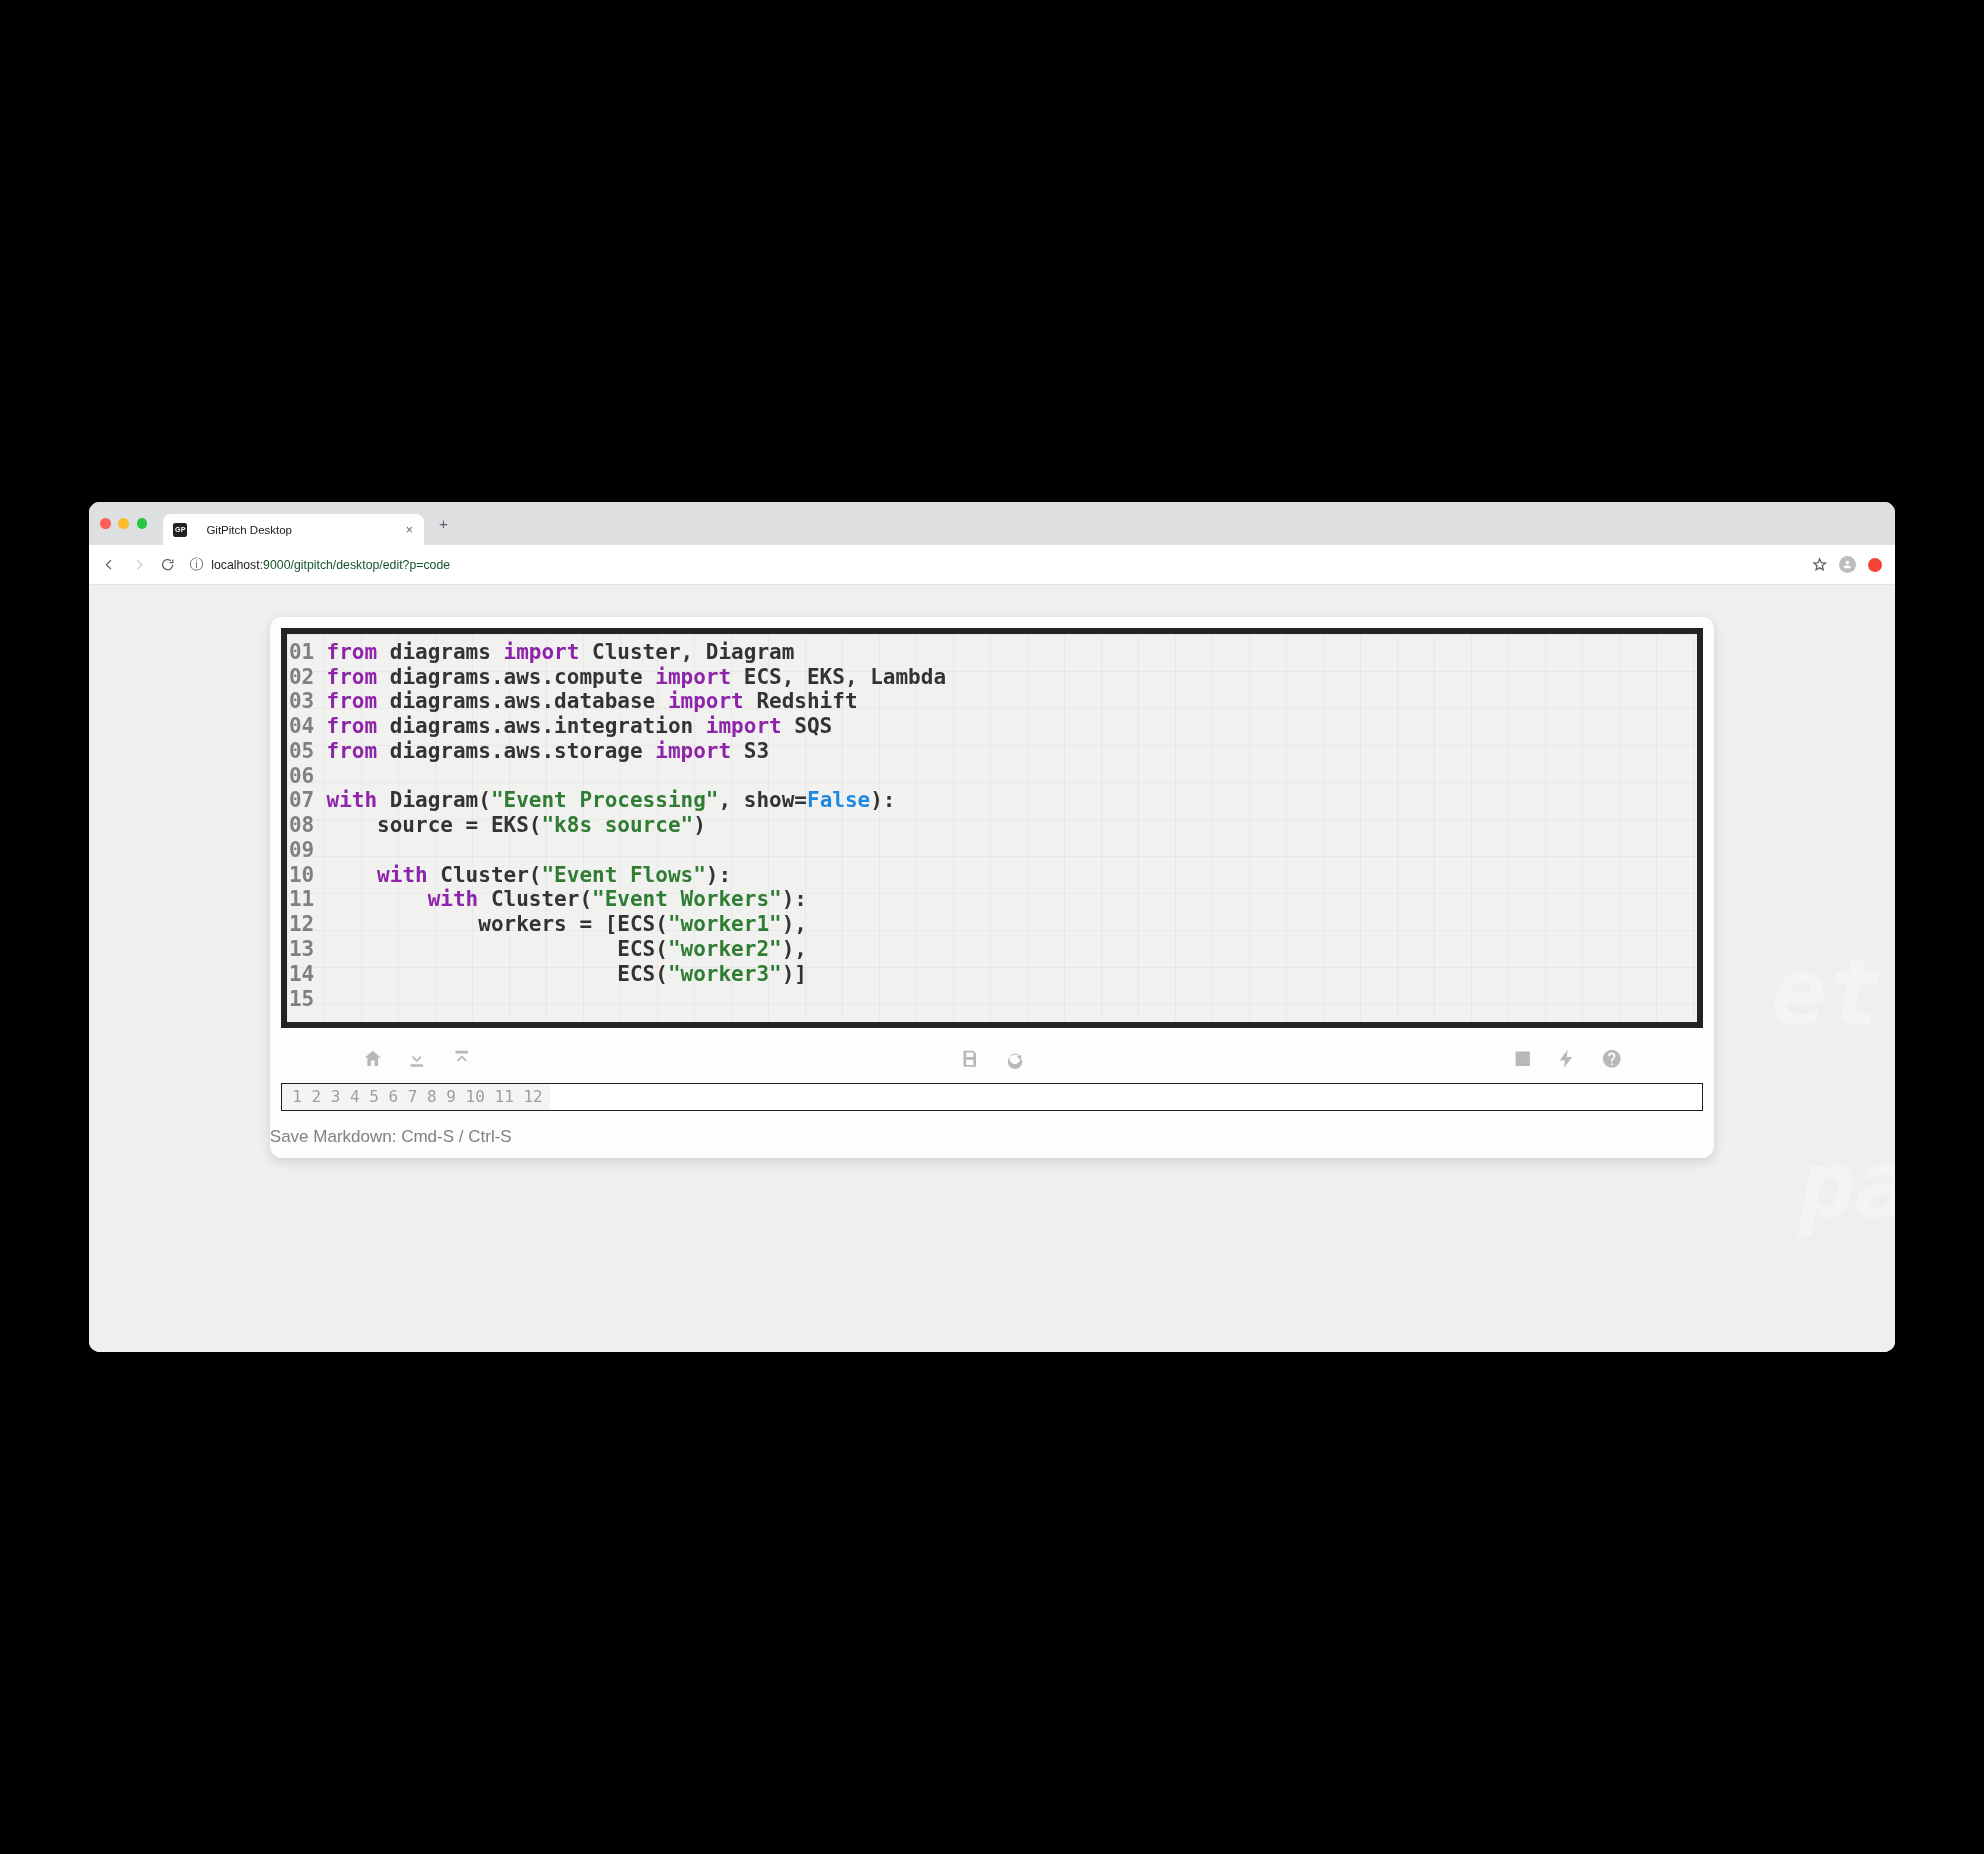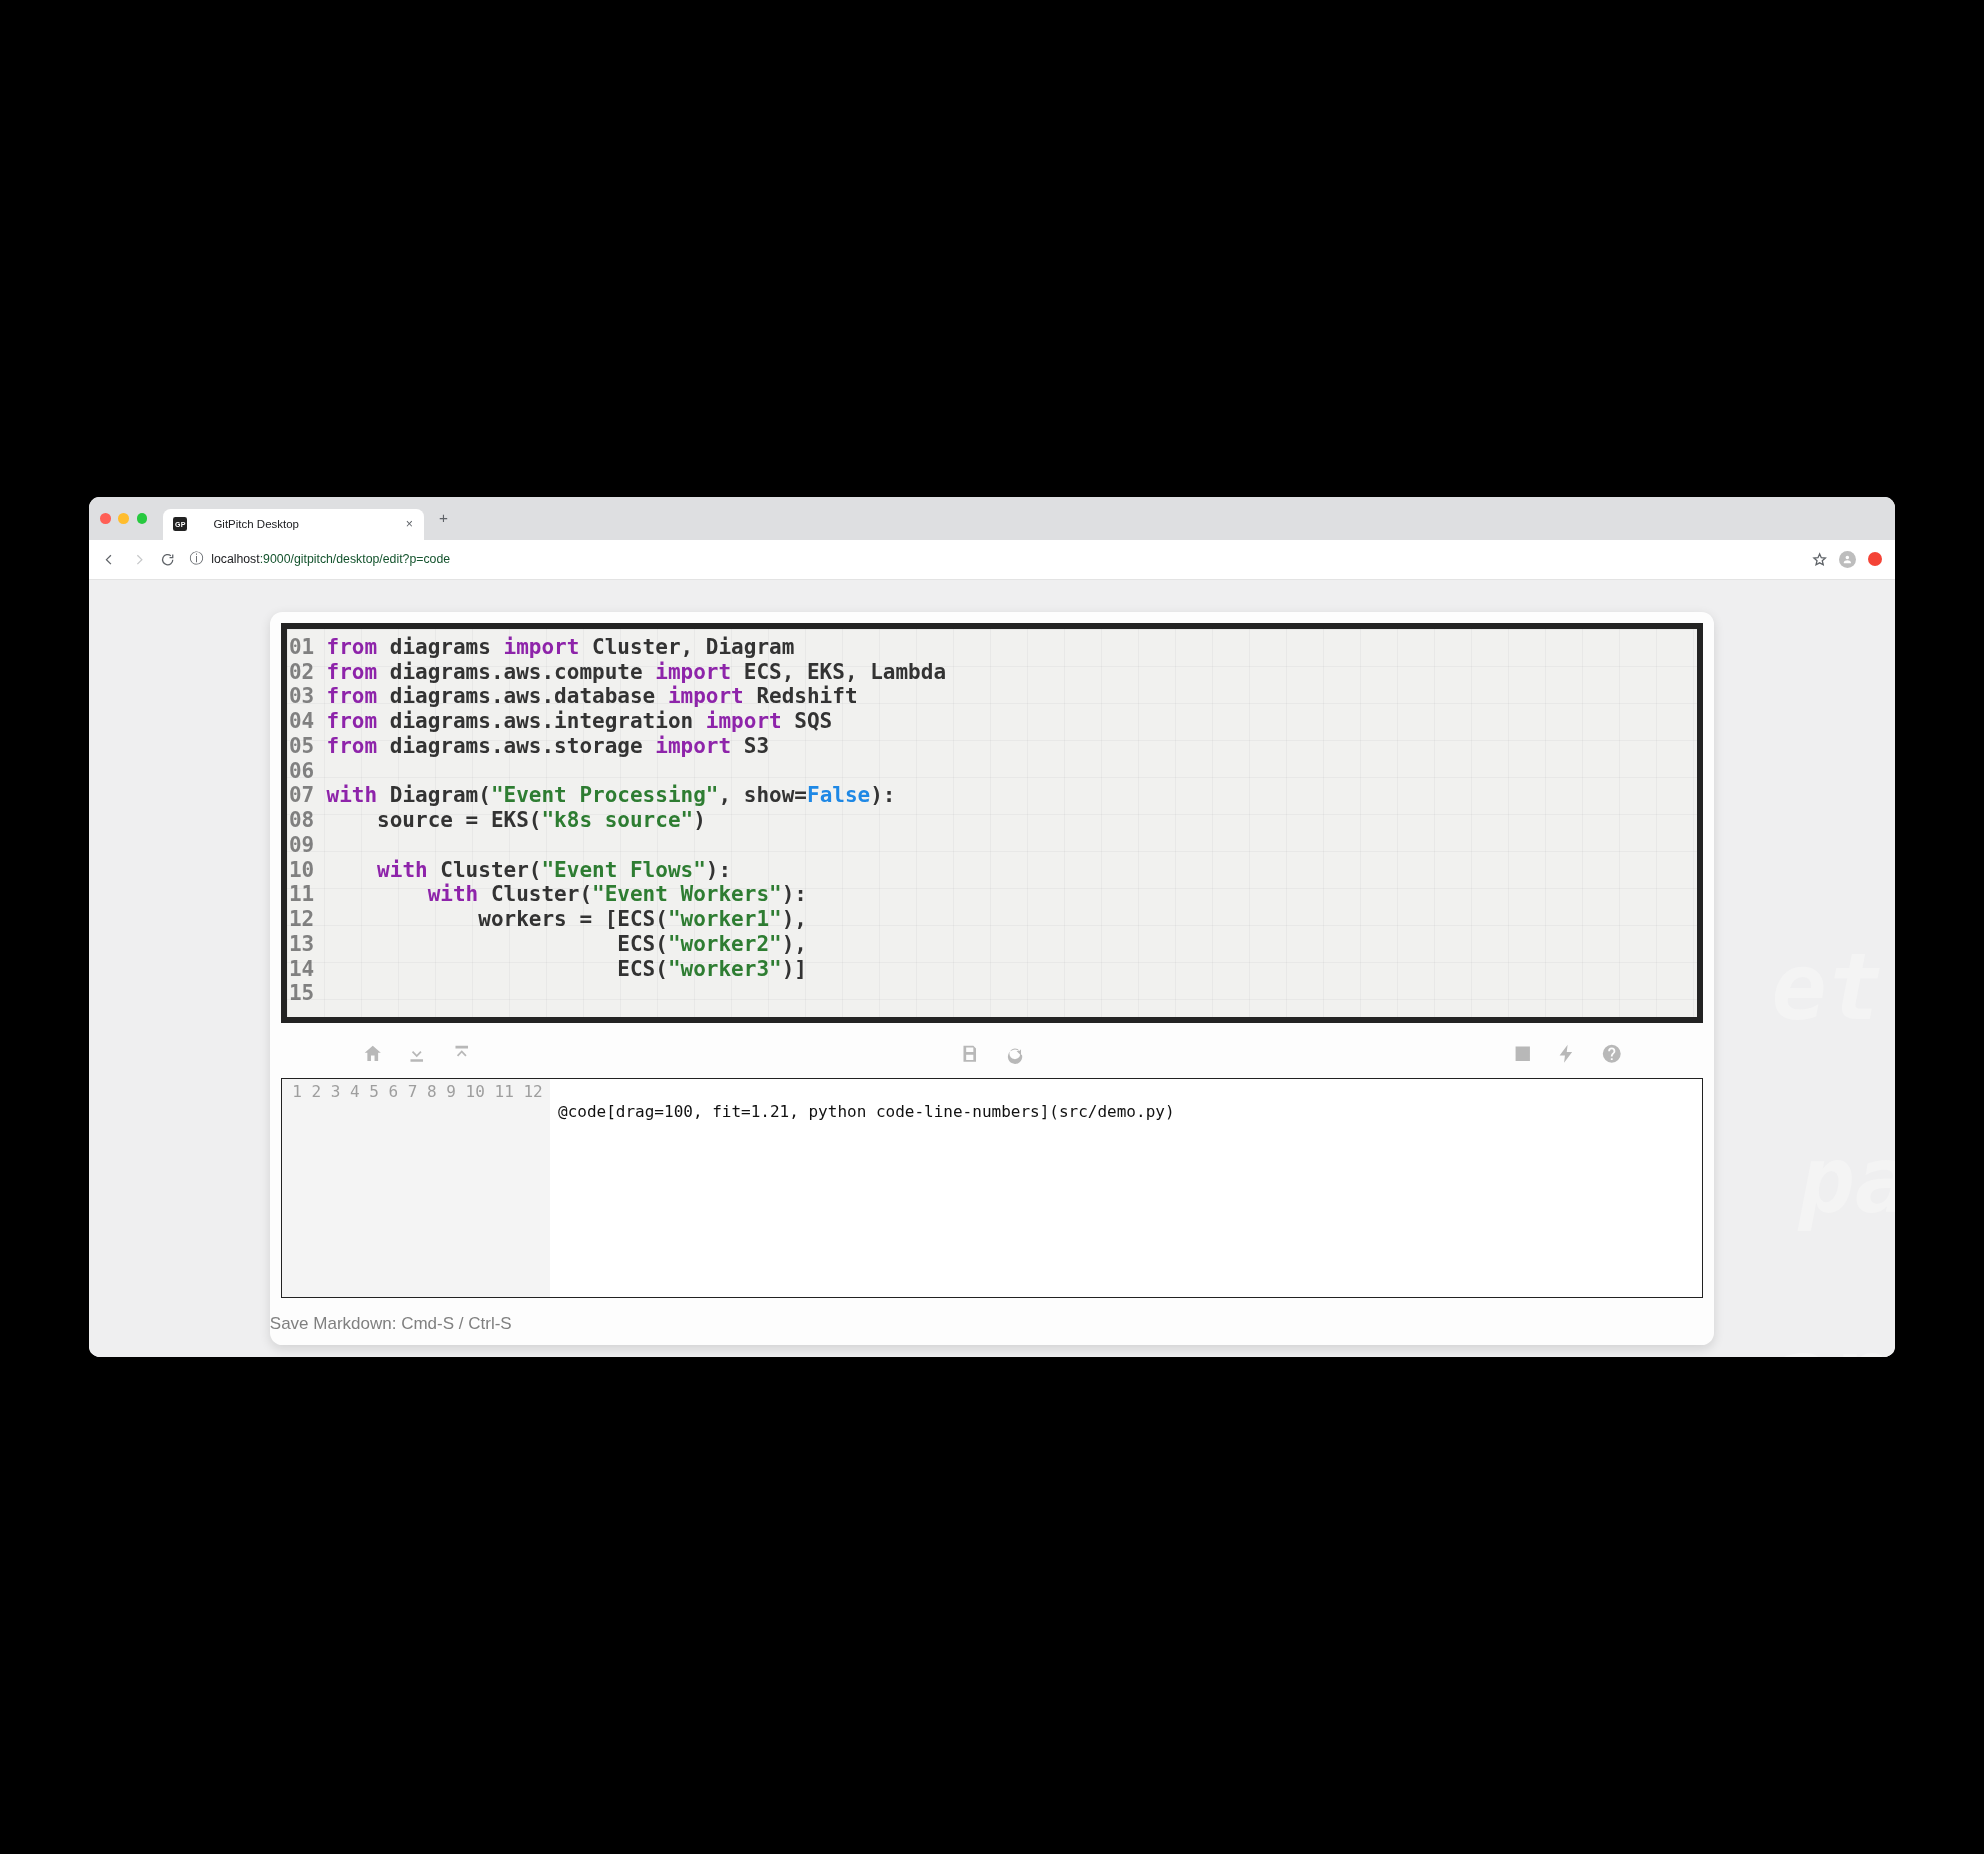--- a/index.html
+++ b/index.html
@@ -31,21 +31,21 @@
     padding: 0 10.7px;
     gap: 9.2px;
   }
   .traffic-lights { display: flex; gap: 7.7px; align-self: center; margin-right: 6.1px; }
   .dot { width: 10.7px; height: 10.7px; border-radius: 50%; }
   .dot.red    { background: #ff5f56; }
   .dot.yellow { background: #ffbd2e; }
   .dot.green  { background: #27c93f; }
 
   .tab {
-    display: flex; align-items: center; gap: 26px;
+    display: flex; align-items: center; gap: 19px;
     background: #fff;
     border-radius: 7.7px 7.7px 0 0;
     height: 31px;
     padding: 0 10.7px;
     min-width: 261px;
     font-size: 11.5px;
     color: #202124;
   }
   .tab .favicon {
     width: 14px; height: 14px; border-radius: 2.3px;
@@ -320,31 +320,19 @@
 3
 4
 5
 6
 7
 8
 9
 10
 11
 12</div>
-        <div class="content" id="ed-content">
-@code[drag=100, fit=1.21, python code-line-numbers](src/demo.py)
-
-
-
-
-
-
-
-
-
-</div>
       </div>
 
       <div class="statusbar">Save Markdown: Cmd-S / Ctrl-S</div>
     </div>
   </div>
 </div>
 
 
 </body></html>

